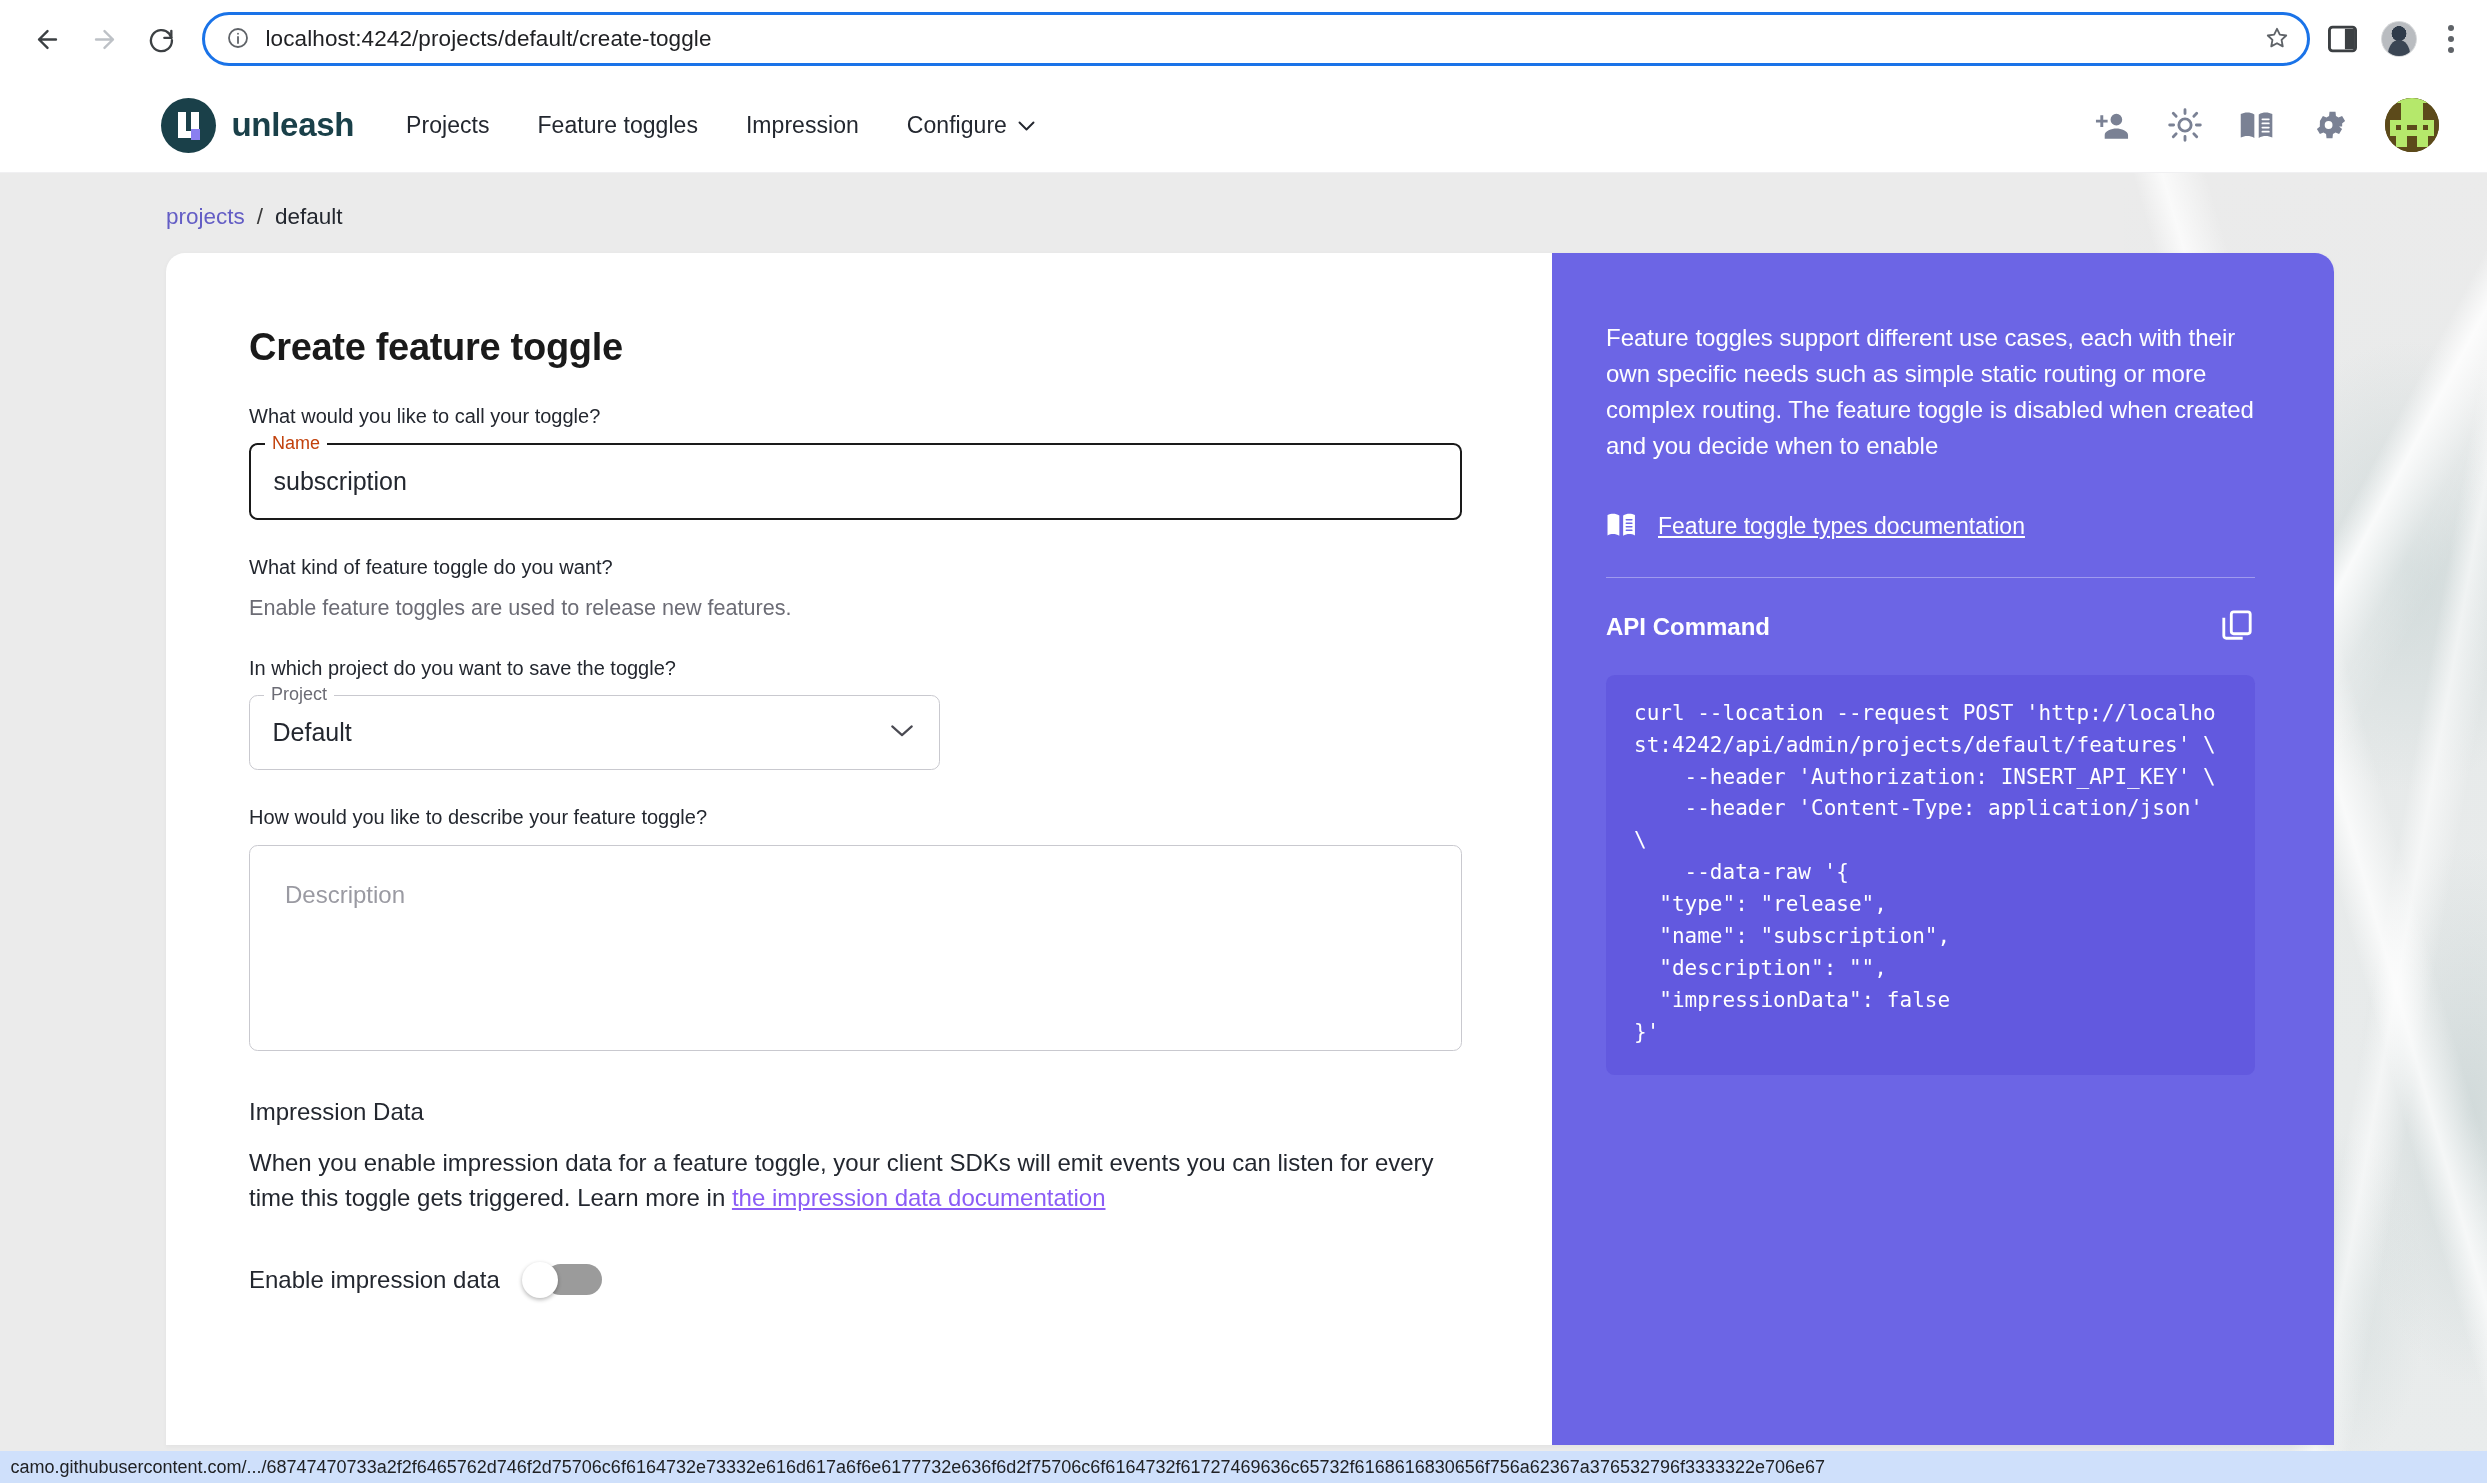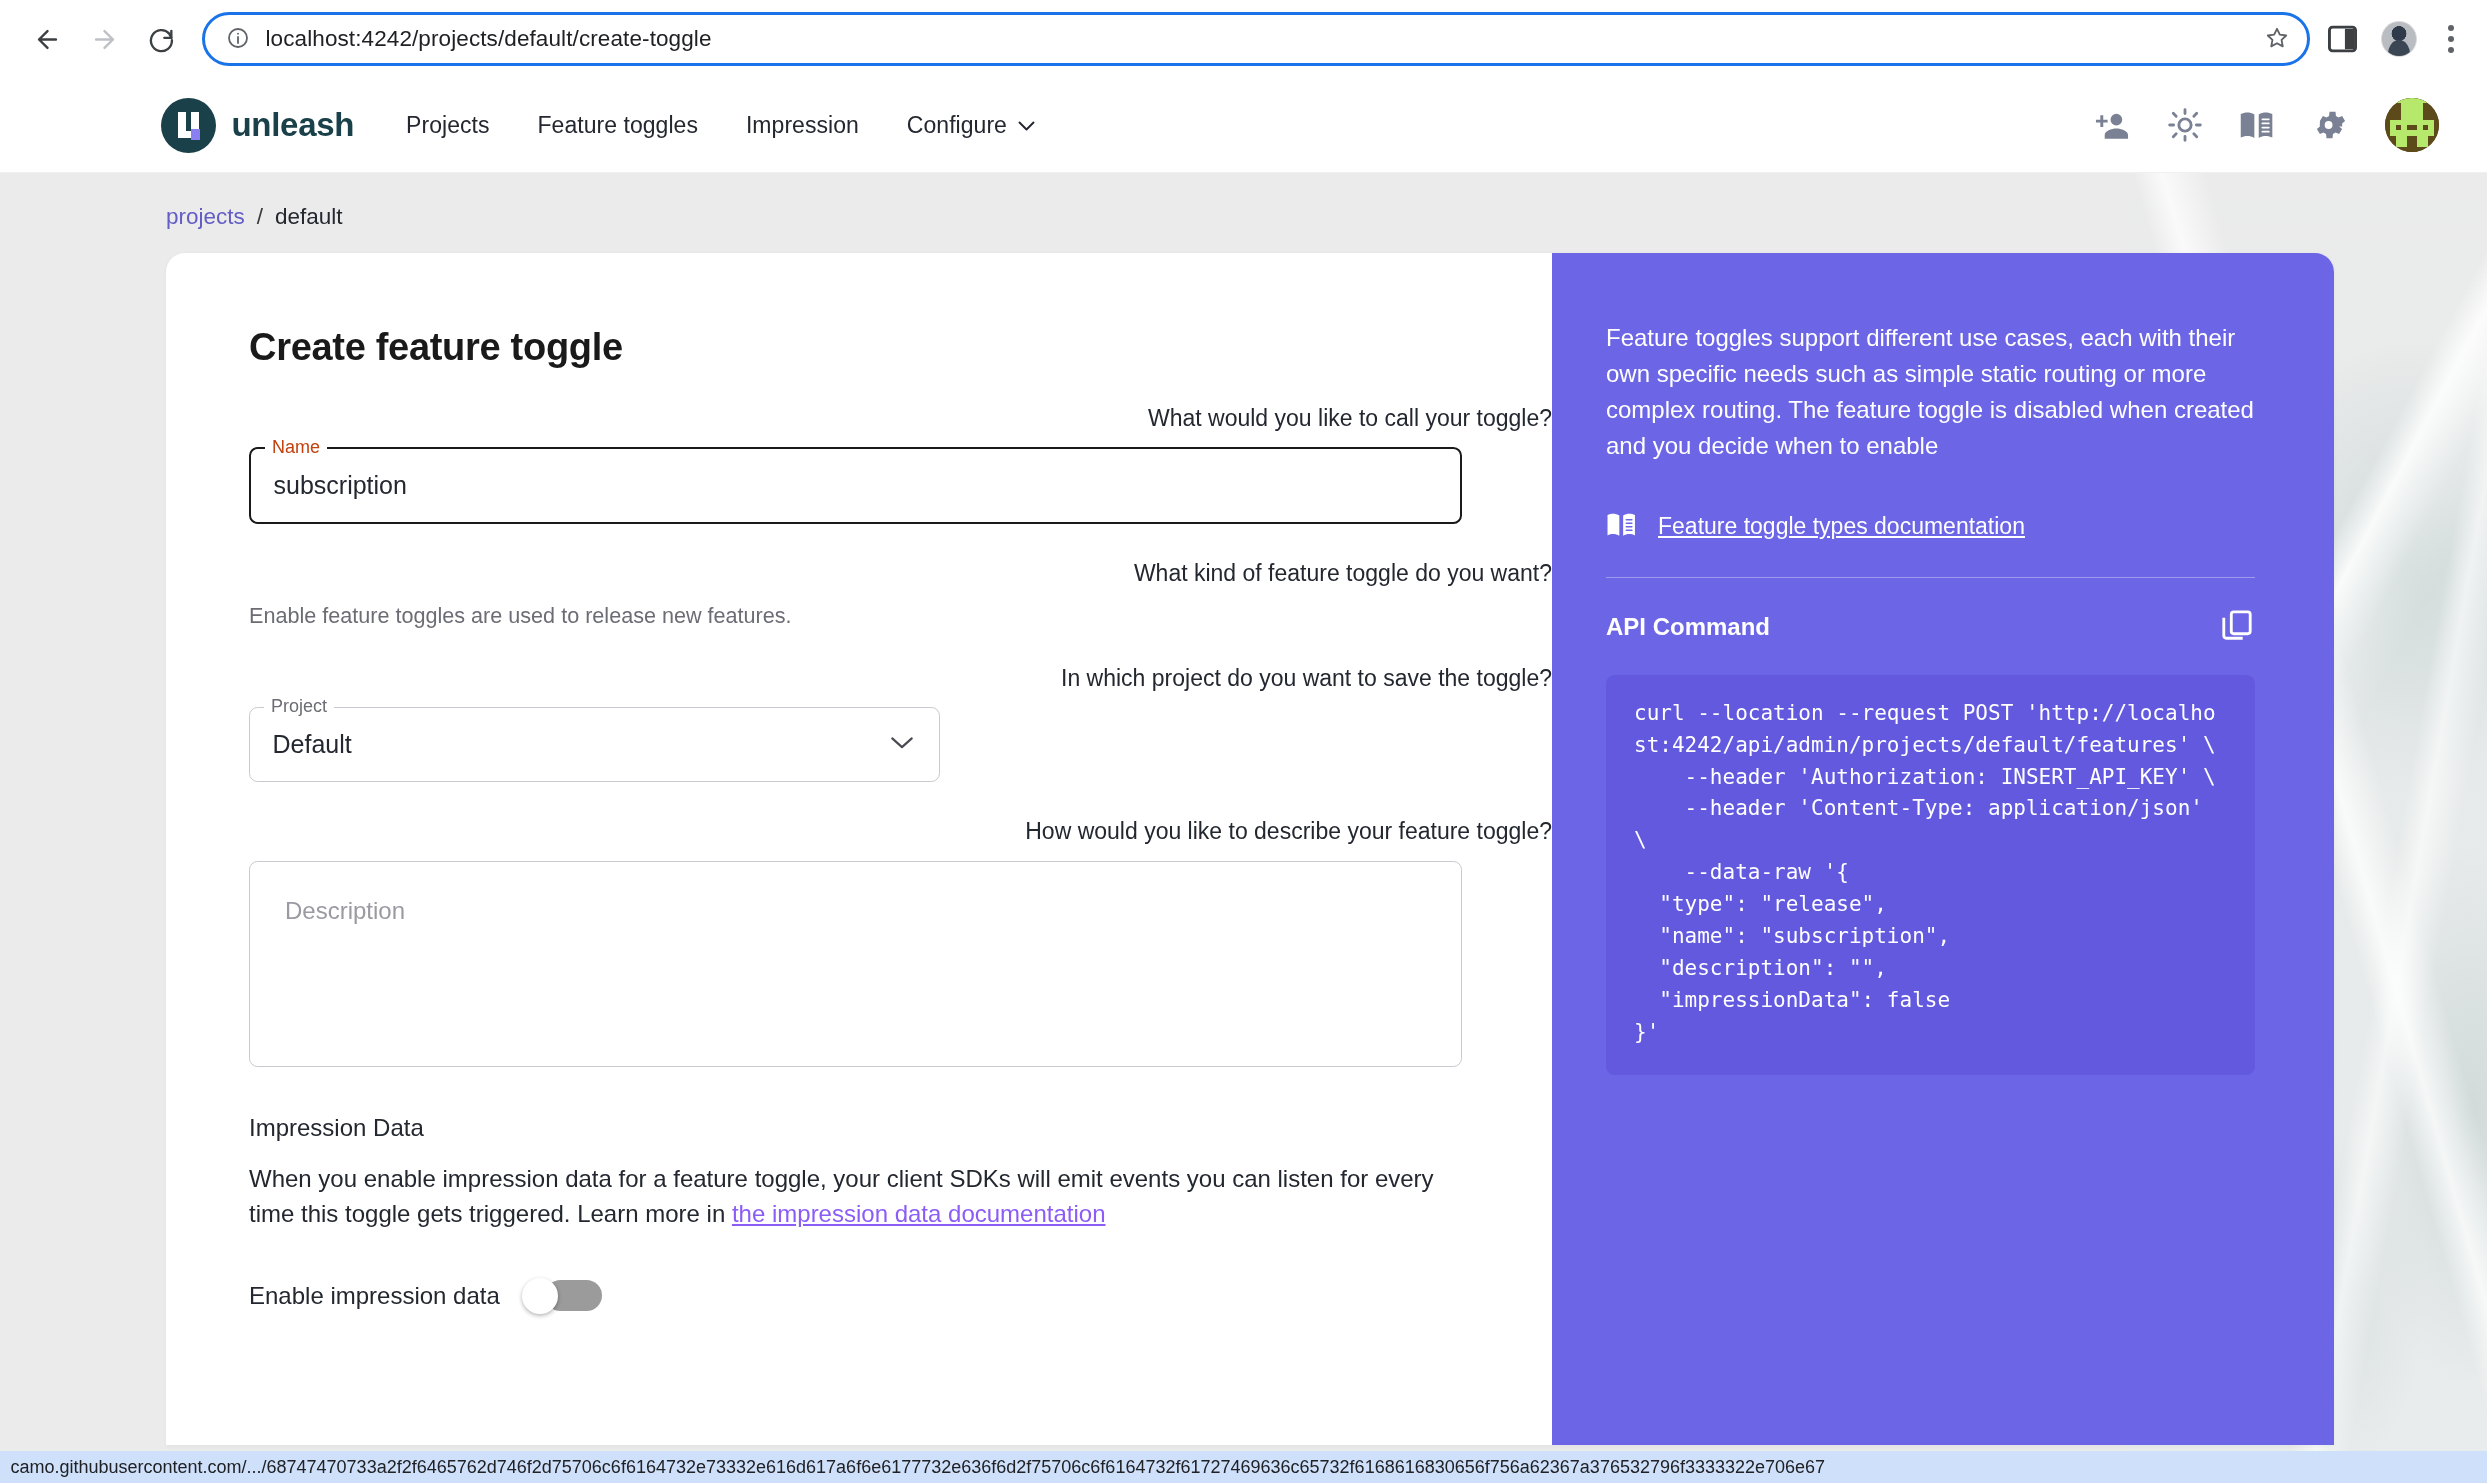--- a/index.html
+++ b/index.html
@@ -161,22 +161,22 @@
   
   .form-col {
     width: 1386px; flex: 0 0 auto;
     padding: 73px 0 0 83px;
   }
   .page-title {
     font-size: 38px; font-weight: 700; color: #1a1a1a;
     letter-spacing: -0.3px;
   }
   .q-label {
-    font-size: 23px; color: #23272f;
-    margin-top: 36px; margin-bottom: 15.5px; text-align: right;
+    font-size: 20px; color: #23272f;
+    margin-top: 36px; margin-bottom: 15.5px;
   }
 
   .mui-field {
     position: relative;
     border: 1.7px solid #c9c9cf;
     border-radius: 8.6px;
     background: #ffffff;
   }
   .mui-field.focused { border: 2.6px solid #1a1a1a; }
   .mui-legend {

